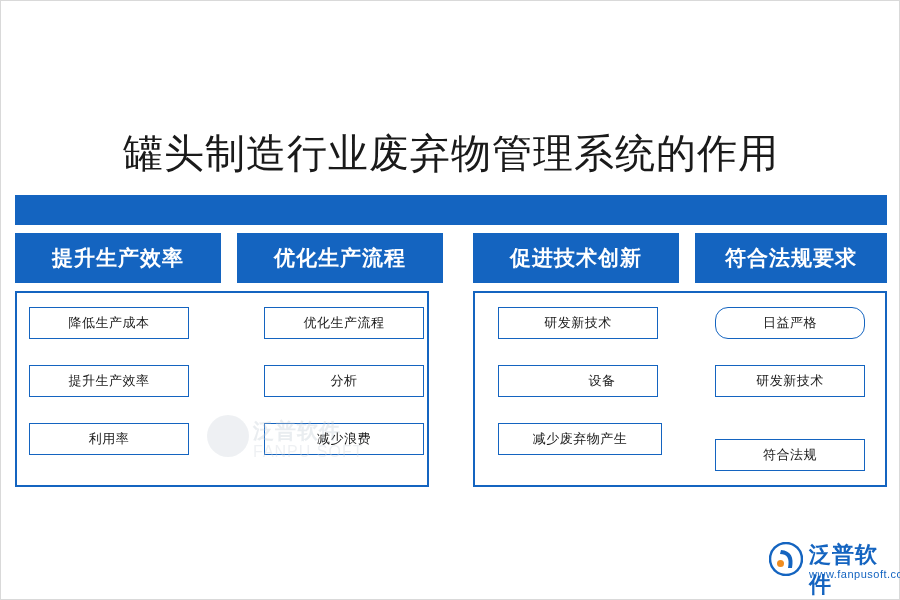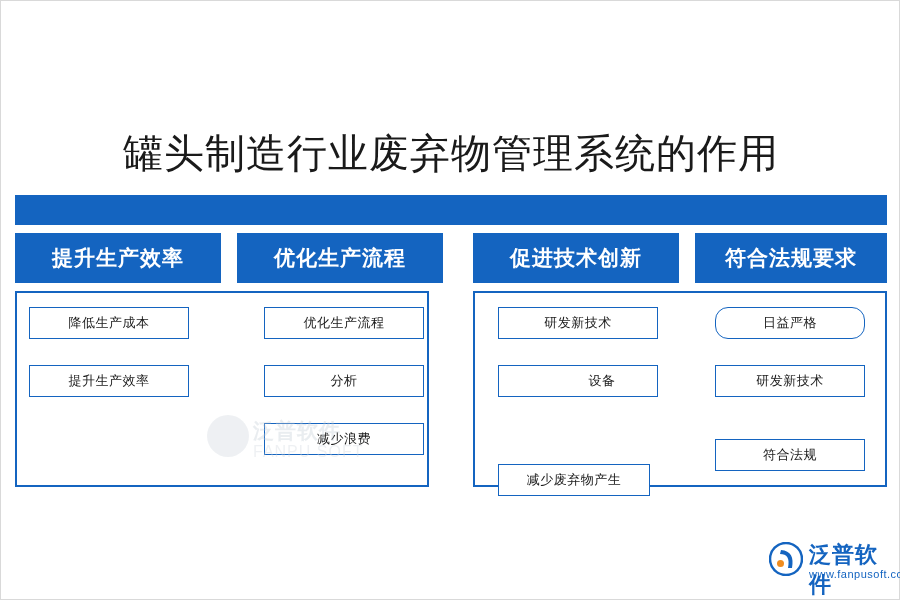--- a/index.html
+++ b/index.html
@@ -184,28 +184,29 @@
     <div class="header-cell hc1">优化生产流程</div>
     <div class="header-cell hc2">促进技术创新</div>
     <div class="header-cell hc3">符合法规要求</div>
   </div>
 
   <div class="panel panel-left"></div>
   <div class="panel panel-right"></div>
 
   <div class="chip col-a row-1" style="left:28px;">降低生产成本</div>
   <div class="chip col-a row-2" style="left:28px;">提升生产效率</div>
+  <div class="chip col-a row-3" style="left:28px;">利用率</div>
 
   <div class="chip col-b row-1">优化生产流程</div>
   <div class="chip col-b row-2">分析</div>
   <div class="chip col-b row-3">减少浪费</div>
 
   <div class="chip row-1" style="left:497px;width:160px;">研发新技术</div>
   <div class="chip row-2" style="left:497px;width:160px;padding-left:48px;">设备</div>
-  <div class="chip row-3" style="left:497px;width:152px;margin-top:41px;">减少废弃物产生</div>
+  <div class="chip row-3" style="left:497px;width:164px;">减少废弃物产生</div>
 
   <div class="chip row-1" style="left:714px;width:150px;border-radius:13px;">日益严格</div>
   <div class="chip row-2" style="left:714px;width:150px;">研发新技术</div>
   <div class="chip row-3" style="left:714px;width:150px;margin-top:16px;">符合法规</div>
 
   <div class="watermark-center">
     <div class="wm-c-circle"></div>
     <div class="wm-c-text">泛普软件</div>
     <div class="wm-c-sub">FANPU SOFT</div>
   </div>

